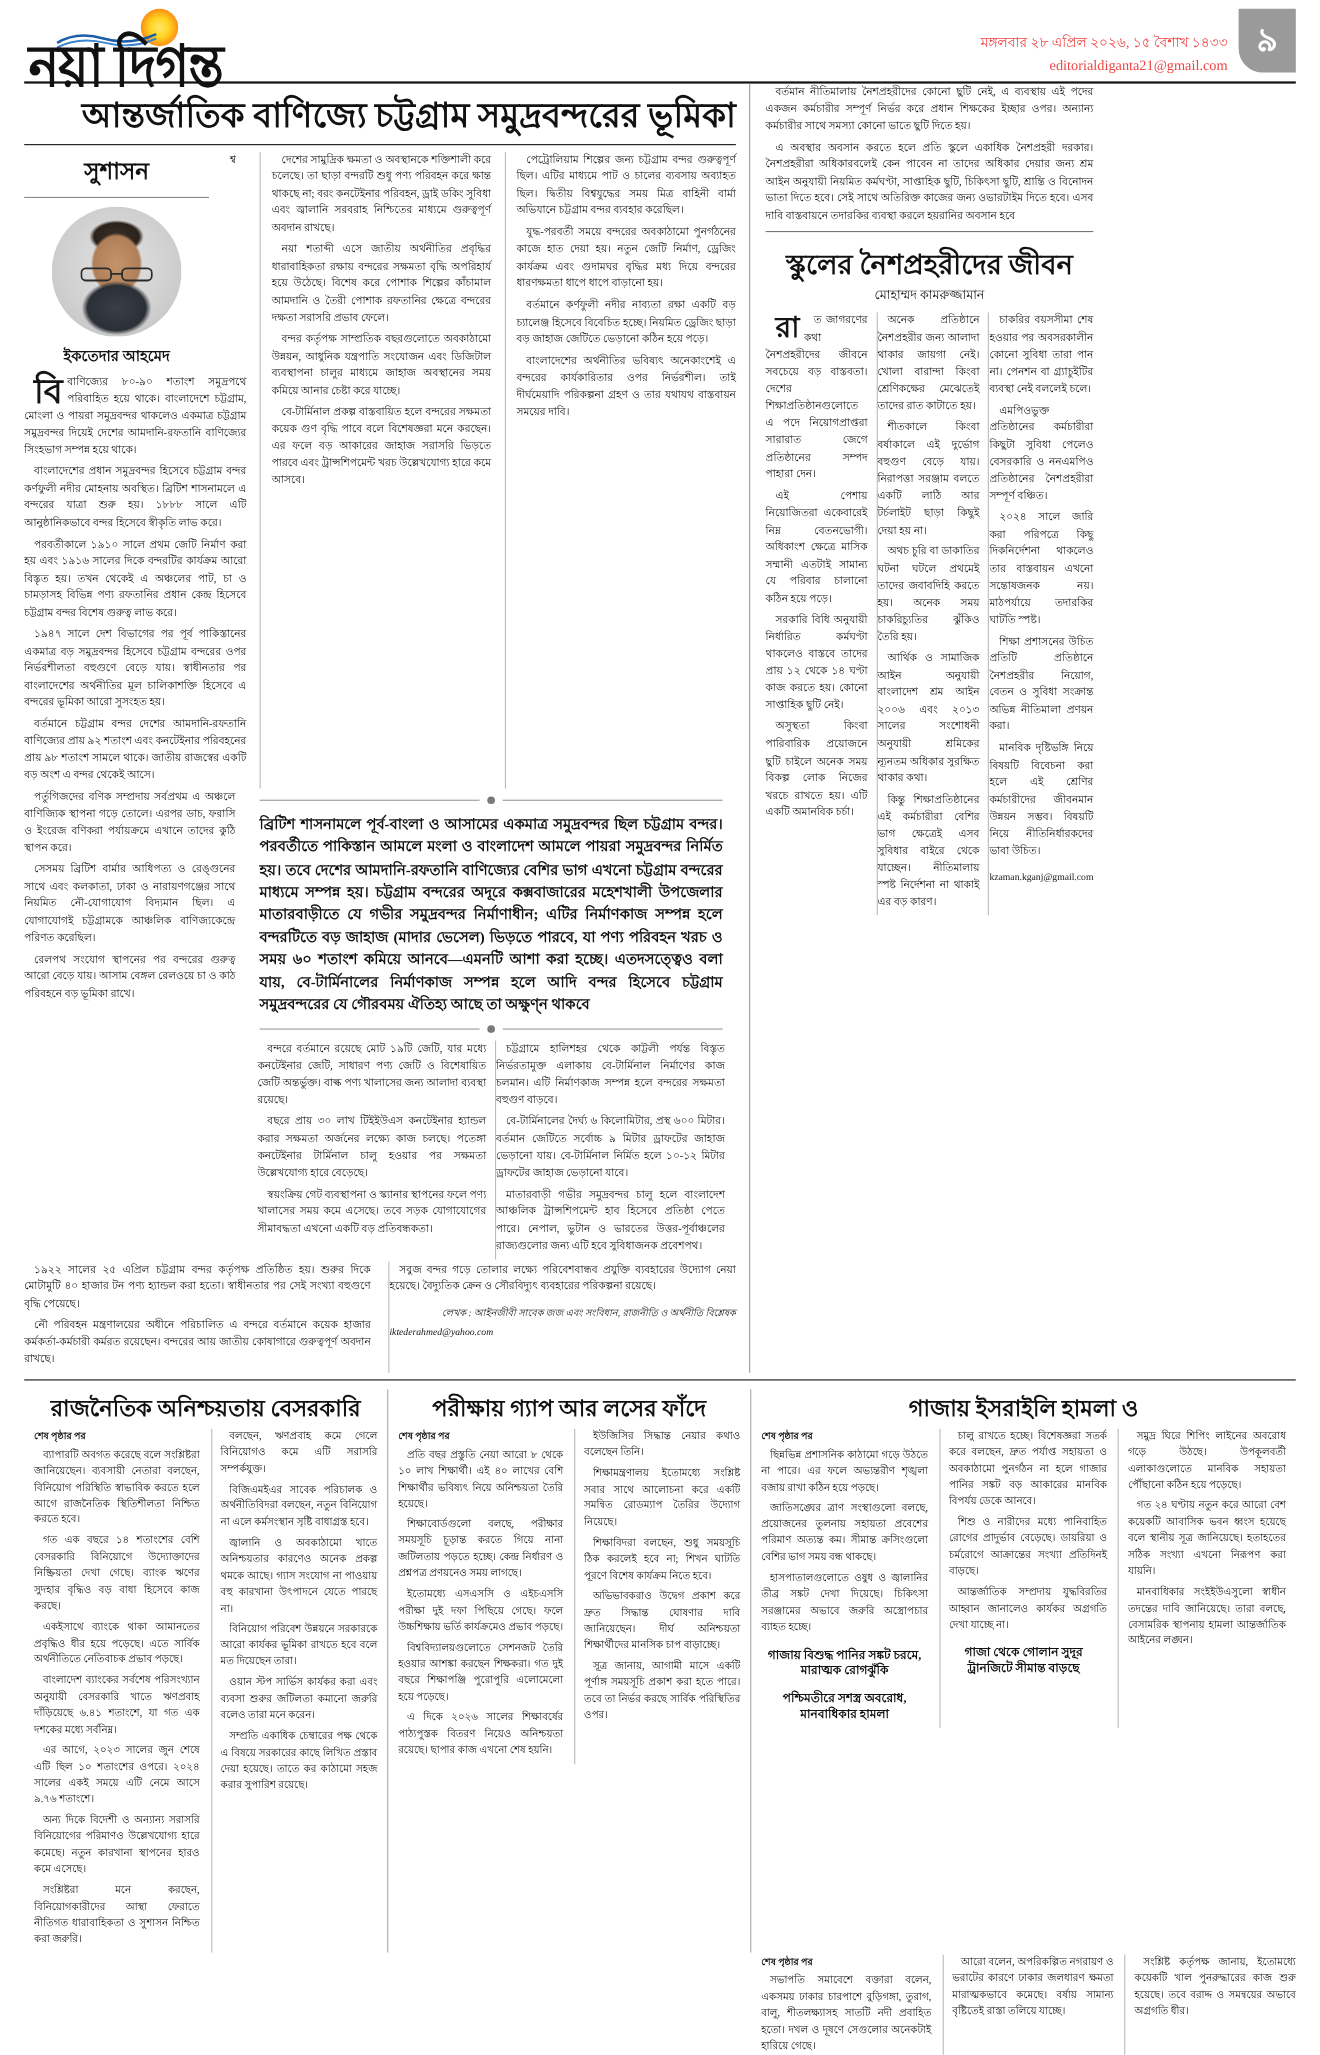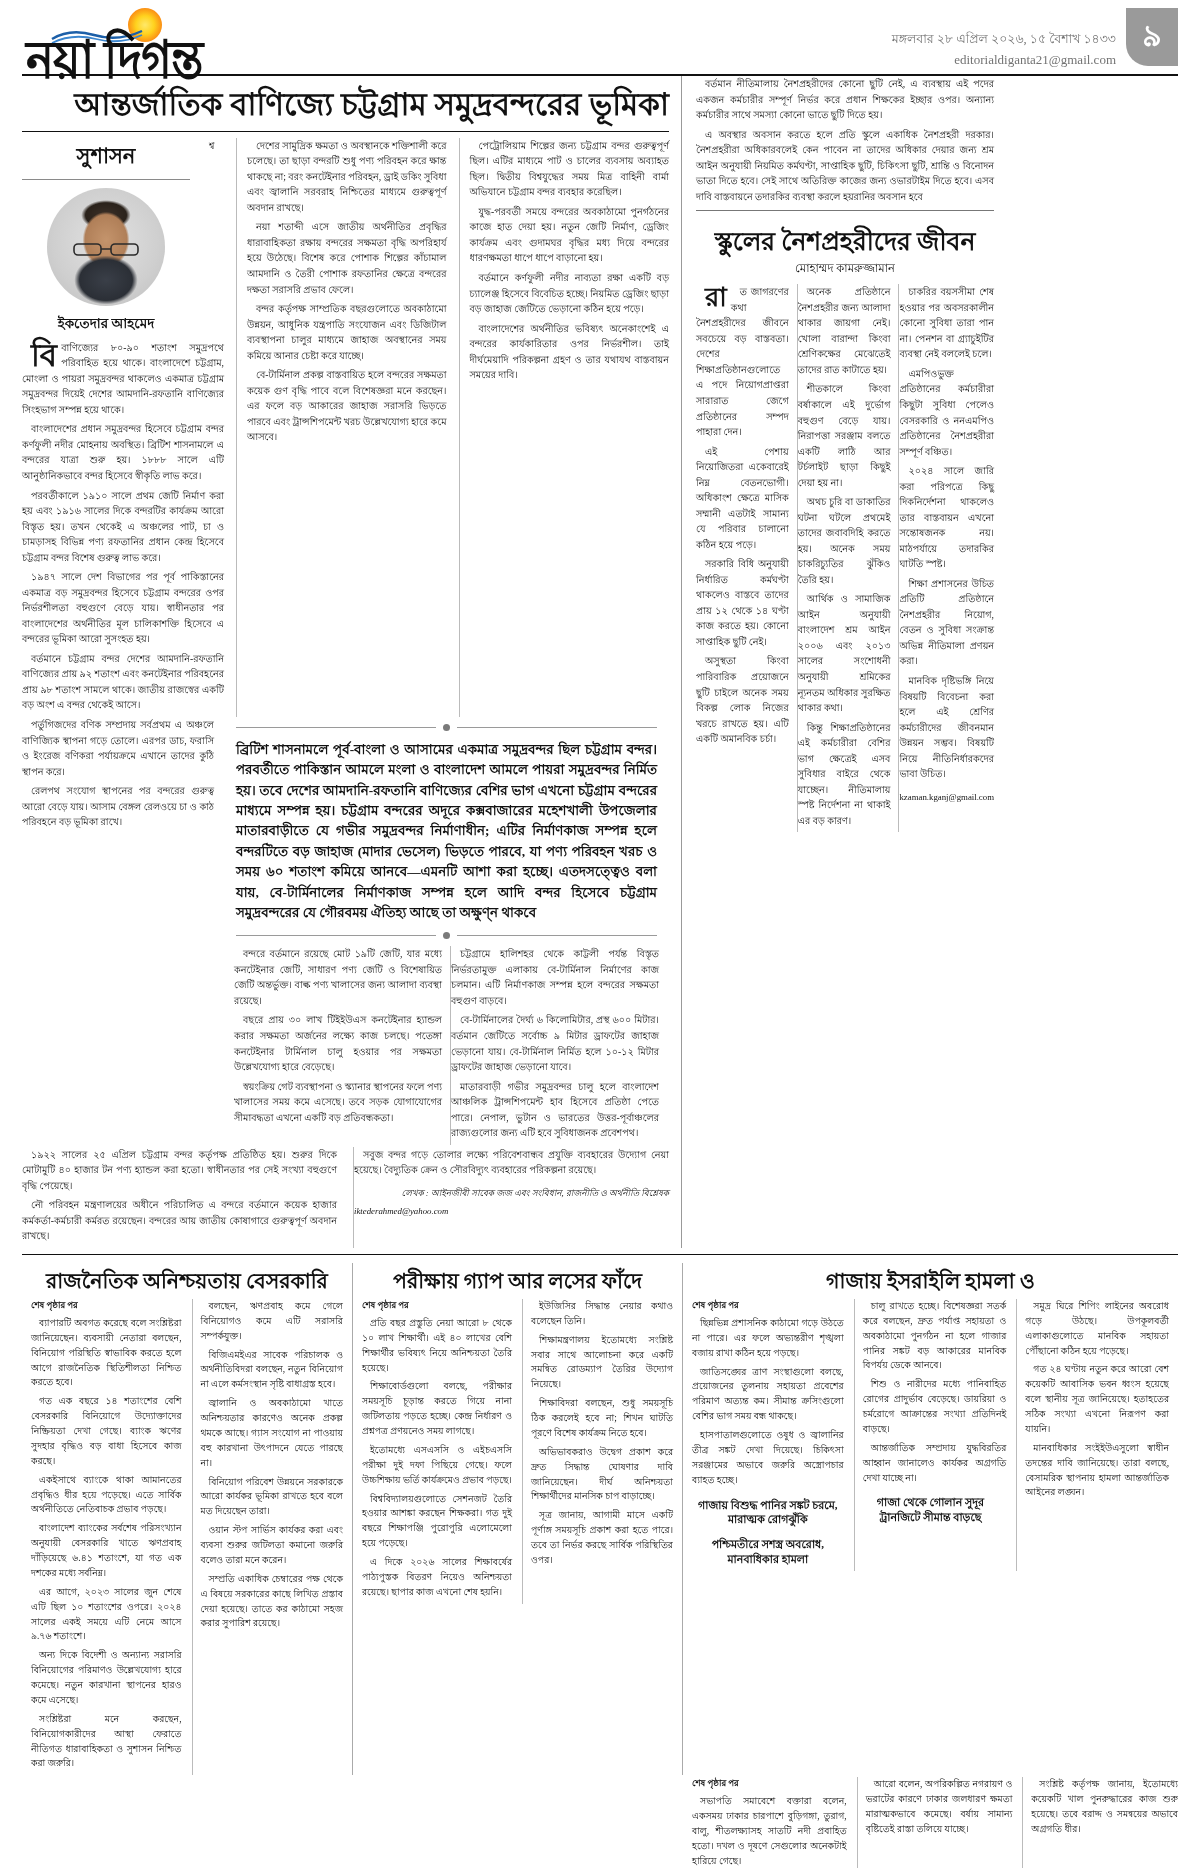--- a/index.html
+++ b/index.html
@@ -20,21 +20,21 @@
               height:70px; padding-top:2px; position:relative; }
   .logo-wrap { position:relative; width:330px; height:64px; }
   .logo-sun { position:absolute; left:106px; top:2px; width:34px; height:34px;
               border-radius:50%;
               background:radial-gradient(circle at 50% 50%, #ffe96a 0%, #ffd21e 38%, #fb8c14 72%, #f26a10 100%); }
   .logo-wave { position:absolute; left:28px; top:20px; width:96px; height:18px; }
   .logo-text { position:absolute; left:4px; top:14px; font-family:"Liberation Serif",serif;
                font-size:47px; font-weight:bold; letter-spacing:-1px; color:#111;
                font-stretch:condensed; transform:scaleY(1.12); transform-origin:left top; }
   .mast-right { text-align:right; padding-top:20px; padding-right:62px;
-                font-size:12.5px; line-height:1.55; color:#737373; }
+                font-size:12.5px; line-height:1.55; color:#ef4444; }
   .mast-right .email { font-family:"Liberation Serif",serif; font-size:13px; }
   .pagebadge { position:absolute; right:0; top:8px; width:52px; height:58px;
                background:#9a9a9a; color:#fff; border-bottom-left-radius:22px;
                display:flex; align-items:center; justify-content:center;
                font-size:30px; font-weight:bold; }
 
   
   .rule-thick { border-top:2px solid #111; margin:4px 0 0; }
   .rule-thin  { border-top:1px solid #777; }
 
@@ -177,20 +177,21 @@
             <p>বর্তমানে কর্ণফুলী নদীর নাব্যতা রক্ষা একটি বড় চ্যালেঞ্জ হিসেবে বিবেচিত হচ্ছে। নিয়মিত ড্রেজিং ছাড়া বড় জাহাজ জেটিতে ভেড়ানো কঠিন হয়ে পড়ে।</p>
             <p>বাংলাদেশের অর্থনীতির ভবিষ্যৎ অনেকাংশেই এ বন্দরের কার্যকারিতার ওপর নির্ভরশীল। তাই দীর্ঘমেয়াদি পরিকল্পনা গ্রহণ ও তার যথাযথ বাস্তবায়ন সময়ের দাবি।</p>
           </div>
         </div>
       </div>
 
       <div style="display:flex;">
         <div style="width:202px; flex:0 0 202px; padding-right:10px;">
           <div class="bodytext">
             <p>পর্তুগিজদের বণিক সম্প্রদায় সর্বপ্রথম এ অঞ্চলে বাণিজ্যিক স্থাপনা গড়ে তোলে। এরপর ডাচ, ফরাসি ও ইংরেজ বণিকরা পর্যায়ক্রমে এখানে তাদের কুঠি স্থাপন করে।</p>
+            <p>সেসময় ব্রিটিশ বার্মার আধিপত্য ও রেঙ্গুনের সাথে এবং কলকাতা, ঢাকা ও নারায়ণগঞ্জের সাথে নিয়মিত নৌ-যোগাযোগ বিদ্যমান ছিল। এ যোগাযোগই চট্টগ্রামকে আঞ্চলিক বাণিজ্যকেন্দ্রে পরিণত করেছিল।</p>
             <p>রেলপথ সংযোগ স্থাপনের পর বন্দরের গুরুত্ব আরো বেড়ে যায়। আসাম বেঙ্গল রেলওয়ে চা ও কাঠ পরিবহনে বড় ভূমিকা রাখে।</p>
           </div>
         </div>
         <div style="flex:1; padding:0 10px;font-family:Liberation Serif, serif;">
           <div class="pull-sep">
             <span class="ln"></span>
               <span class="dot"></span>
               <span class="ln"></span>
           </div>
           <div class="pullquote">ব্রিটিশ শাসনামলে পূর্ব-বাংলা ও আসামের একমাত্র সমুদ্রবন্দর ছিল চট্টগ্রাম বন্দর। পরবর্তীতে পাকিস্তান আমলে মংলা ও বাংলাদেশ আমলে পায়রা সমুদ্রবন্দর নির্মিত হয়। তবে দেশের আমদানি-রফতানি বাণিজ্যের বেশির ভাগ এখনো চট্টগ্রাম বন্দরের মাধ্যমে সম্পন্ন হয়। চট্টগ্রাম বন্দরের অদূরে কক্সবাজারের মহেশখালী উপজেলার মাতারবাড়ীতে যে গভীর সমুদ্রবন্দর নির্মাণাধীন; এটির নির্মাণকাজ সম্পন্ন হলে বন্দরটিতে বড় জাহাজ (মাদার ভেসেল) ভিড়তে পারবে, যা পণ্য পরিবহন খরচ ও সময় ৬০ শতাংশ কমিয়ে আনবে—এমনটি আশা করা হচ্ছে। এতদসত্ত্বেও বলা যায়, বে-টার্মিনালের নির্মাণকাজ সম্পন্ন হলে আদি বন্দর হিসেবে চট্টগ্রাম সমুদ্রবন্দরের যে গৌরবময় ঐতিহ্য আছে তা অক্ষুণ্ন থাকবে</div>

